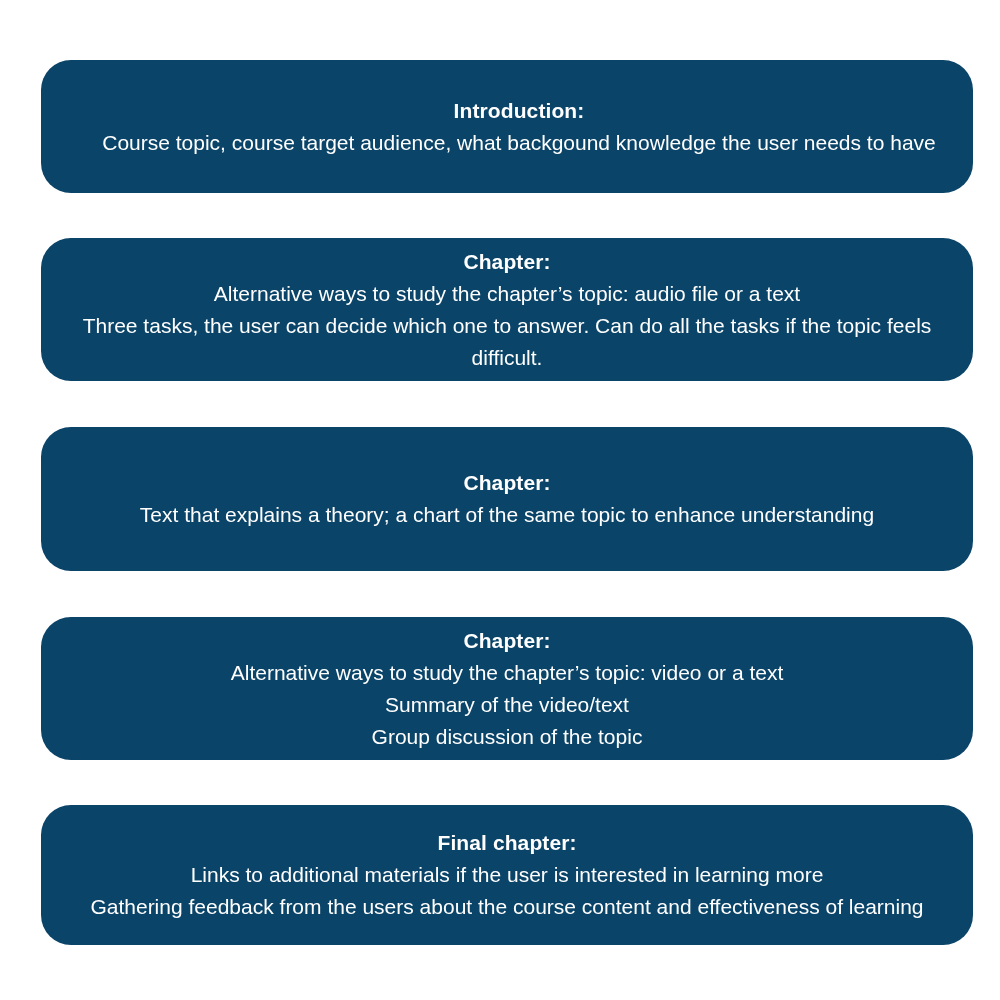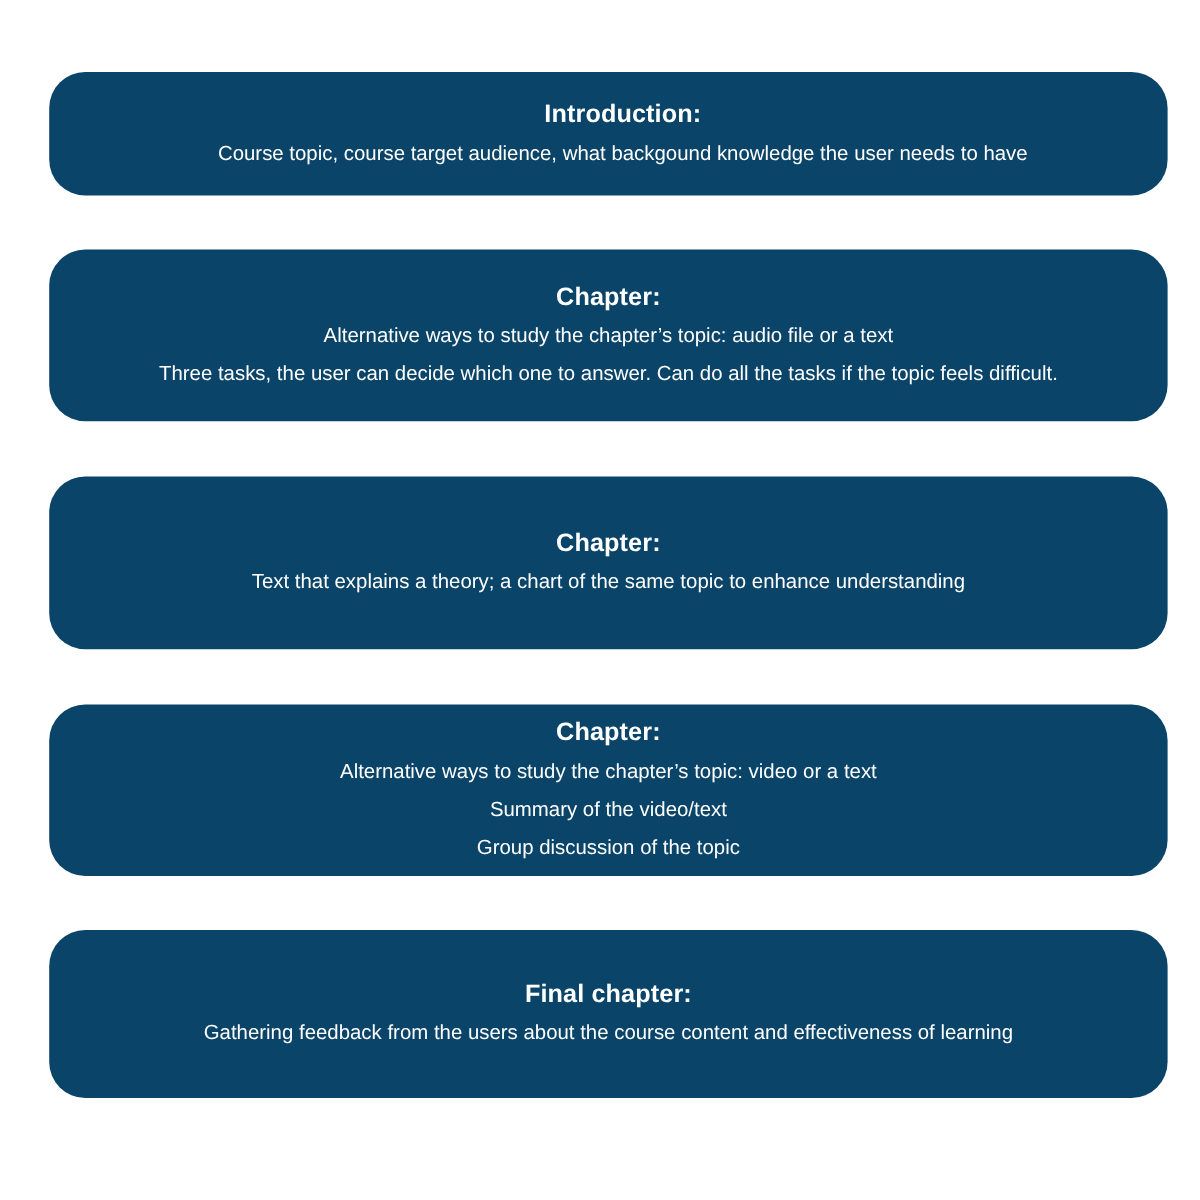--- a/index.html
+++ b/index.html
@@ -28,21 +28,21 @@
     border-radius: 30px;
     color: #ffffff;
     text-align: center;
     display: flex;
     flex-direction: column;
     align-items: center;
     justify-content: center;
   }
 
   
-  .card-intro    { height: 103px; margin-bottom: 45px; padding-left: 24px; }
+  .card-intro    { height: 133px; margin-bottom: 45px; padding-left: 24px; }
   .card-ch1      { height: 143px; margin-bottom: 46px; }
   .card-ch2      { height: 144px; margin-bottom: 46px; }
   .card-ch3      { height: 143px; margin-bottom: 45px; }
   .card-final    { height: 140px; margin-bottom: 14px; }
 
   .card-heading {
     font-size: 21px;
     font-weight: bold;
     line-height: 32px;
     letter-spacing: 0.1px;
@@ -50,21 +50,21 @@
     white-space: nowrap;
   }
 
   .card-lines {
     display: block;
     width: 100%;
   }
 
   .card-line {
     display: block;
-    font-size: 17px;
+    font-size: 21px;
     font-weight: normal;
     line-height: 32px;
     color: #ffffff;
     padding: 0 10px;
   }
 </style>
 </head>
 <body>
 
 <div id="course-outline">
@@ -96,17 +96,18 @@
     <div class="card-lines">
       <span class="card-line">Alternative ways to study the chapter’s topic: video or a text</span>
       <span class="card-line">Summary of the video/text</span>
       <span class="card-line">Group discussion of the topic</span>
     </div>
   </section>
 
   <section class="card card-final">
     <div class="card-heading">Final chapter:</div>
     <div class="card-lines">
+      <span class="card-line">Links to additional materials if the user is interested in learning more</span>
       <span class="card-line">Gathering feedback from the users about the course content and effectiveness of learning</span>
     </div>
   </section>
 
 </div>
 
 </body></html>

